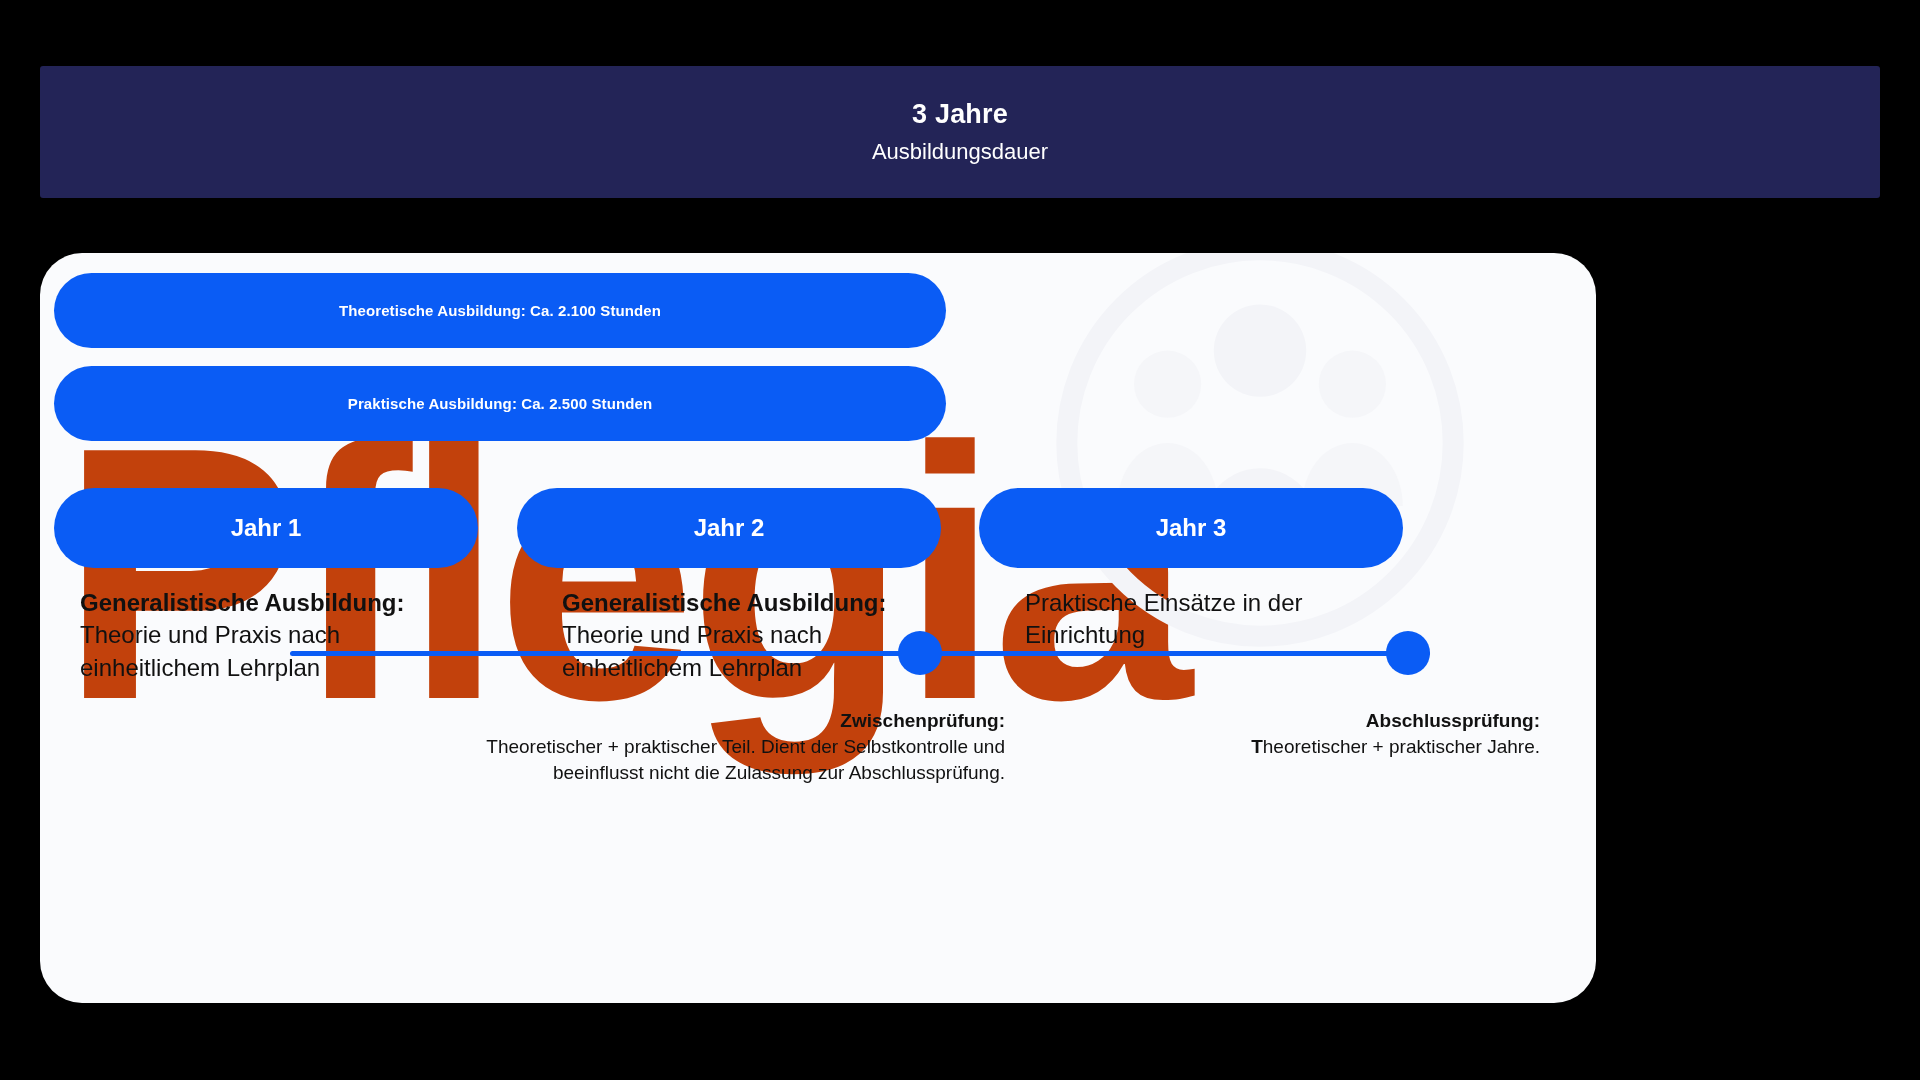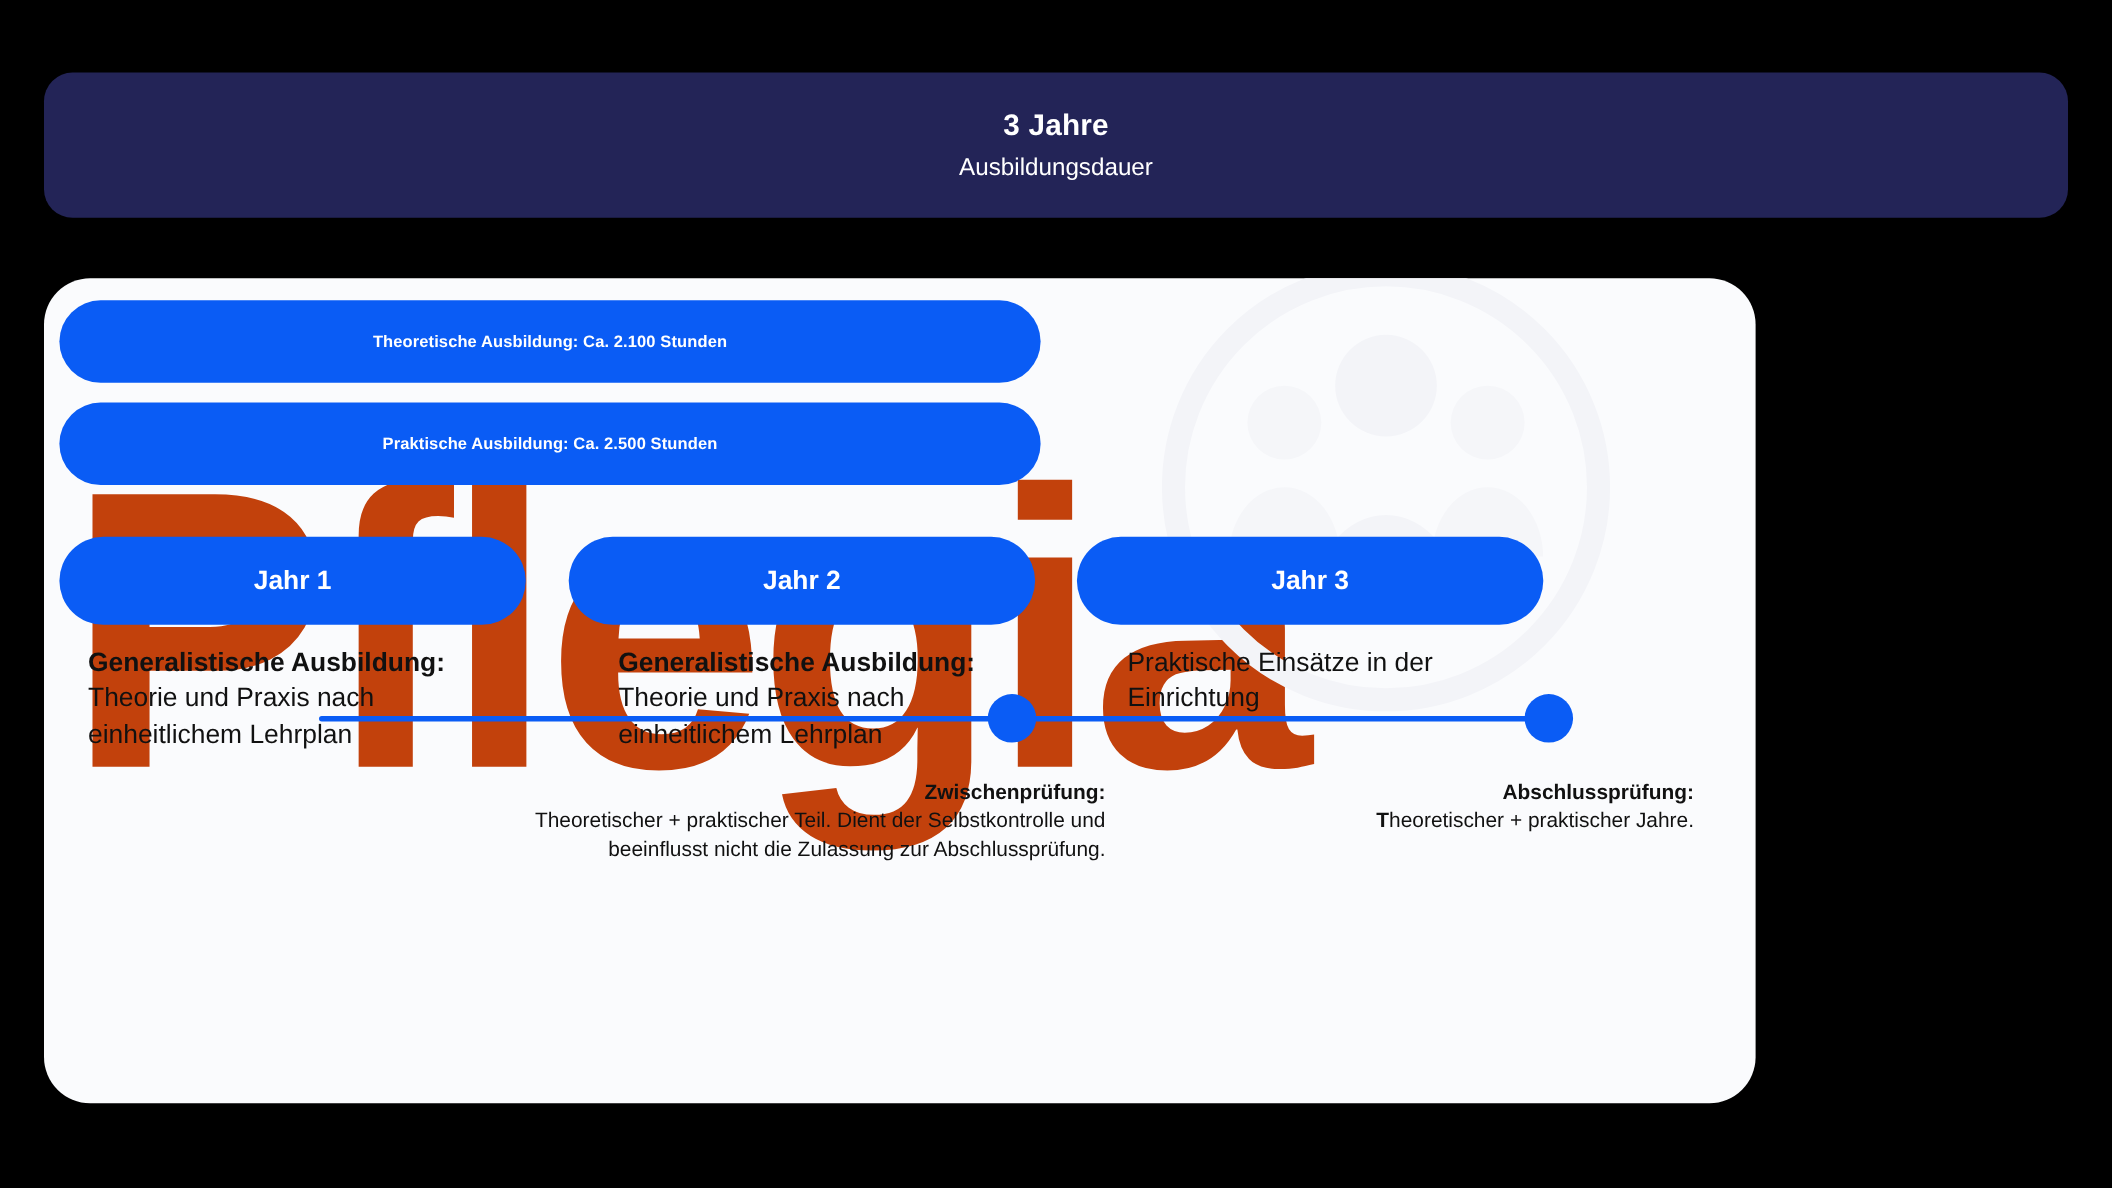--- a/index.html
+++ b/index.html
@@ -20,21 +20,21 @@
   }
 
   
   .header-banner {
     position: absolute;
     left: 40px;
     top: 66px;
     width: 1840px;
     height: 132px;
     background: #232457;
-    border-radius: 26px;
+    border-radius: 3px;
     display: flex;
     flex-direction: column;
     align-items: center;
     justify-content: center;
     color: #ffffff;
   }
   .header-title {
     font-size: 27px;
     font-weight: 700;
     letter-spacing: 0.2px;

